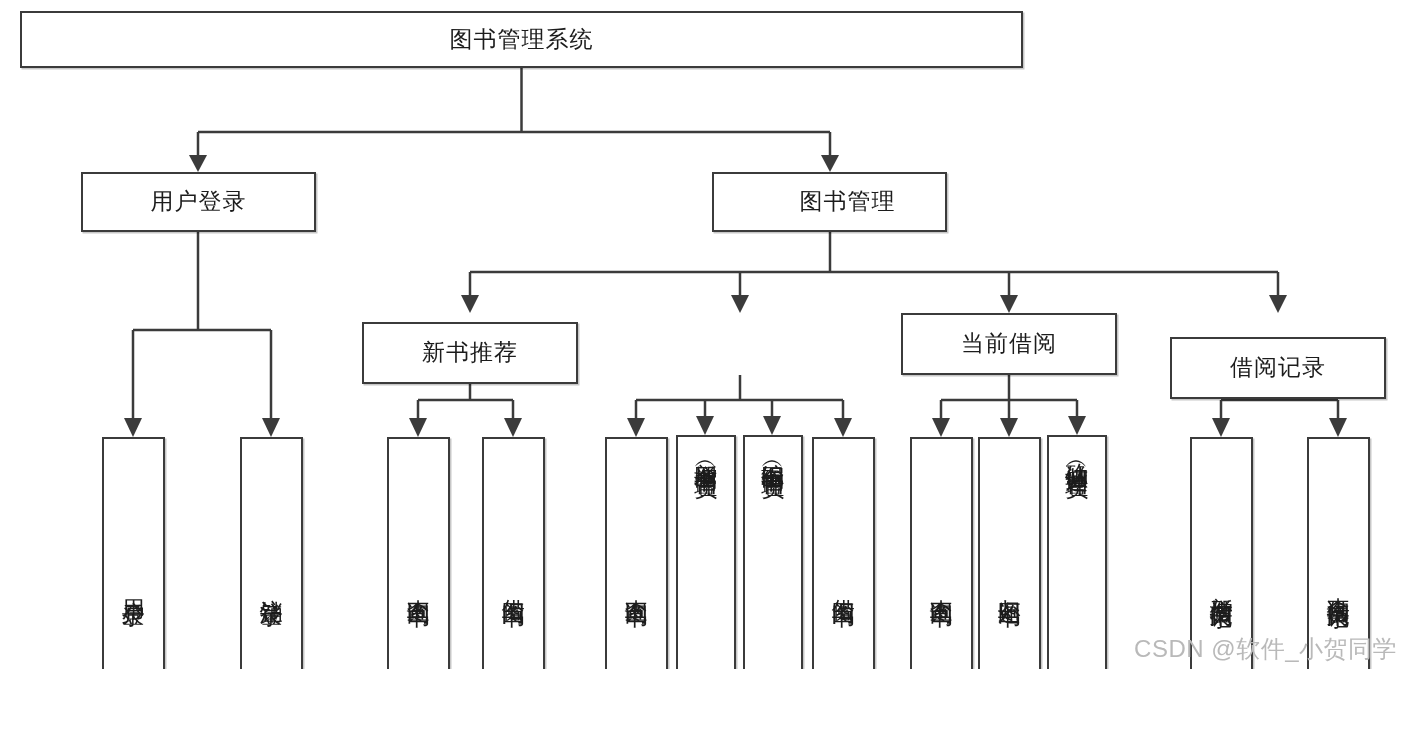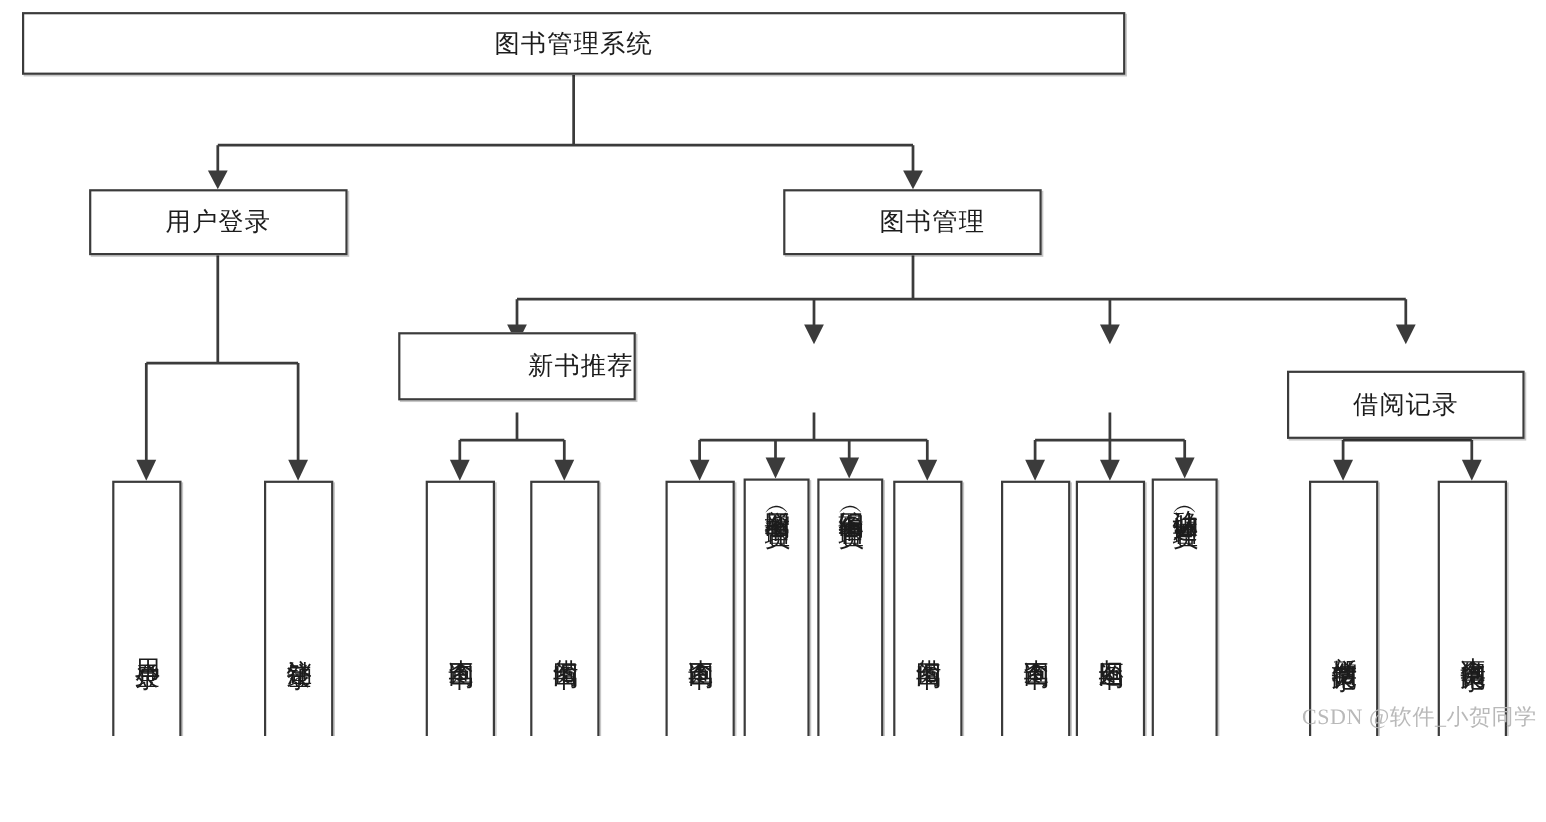--- a/index.html
+++ b/index.html
@@ -5,21 +5,21 @@
   html, body {
     margin: 0;
     padding: 0;
     background: #ffffff;
   }
   #canvas {
     position: relative;
     width: 1405px;
     height: 669px;
     background: #ffffff;
-    font-family: Liberation Serif, serif;
+    font-family: Liberation Sans, sans-serif;
     overflow: hidden;
   }
   
   .node {
     position: absolute;
     box-sizing: border-box;
     background: #ffffff;
     border: 2.5px solid #3b3b3b;
     box-shadow: 1.5px 1.5px 0 rgba(0,0,0,0.22);
     display: flex;
@@ -65,21 +65,21 @@
     fill: none;
   }
   #wires polygon {
     fill: #3b3b3b;
   }
   
   #watermark {
     position: absolute;
     right: 8px;
     bottom: 4px;
-    font-size: 20px;
+    font-size: 24px;
     color: #b9b9b9;
     letter-spacing: 0.5px;
     white-space: nowrap;
   }
 </style>
 </head>
 <body>
 
 <div id="canvas">
 
@@ -149,22 +149,25 @@
     <span class="node-label">图书管理系统</span>
   </div>
 
   <div class="node h-node" style="left:81px; top:172px; width:235px; height:60px;">
     <span class="node-label">用户登录</span>
   </div>
   <div class="node h-node" style="left:712px; top:172px; width:235px; height:60px;padding-left:36px;">
     <span class="node-label">图书管理</span>
   </div>
 
-  <div class="node h-node" style="left:362px; top:302px; width:216px; height:62px;justify-content:flex-end;">
+  <div class="node h-node" style="left:362px; top:322px; width:216px; height:62px;">
     <span class="node-label">新书推荐</span>
+  </div>
+  <div class="node h-node" style="left:901px; top:313px; width:216px; height:62px;">
+    <span class="node-label">当前借阅</span>
   </div>
   <div class="node h-node" style="left:1170px; top:313px; width:216px; height:62px;margin-top:24px;">
     <span class="node-label">借阅记录</span>
   </div>
 
   <div class="node v-node centered" style="left:102px; top:437px; width:63px; height:296px;">
     <span class="node-label">用户登录</span>
   </div>
   <div class="node v-node centered" style="left:240px; top:437px; width:63px; height:296px;">
     <span class="node-label">注销登录</span>

